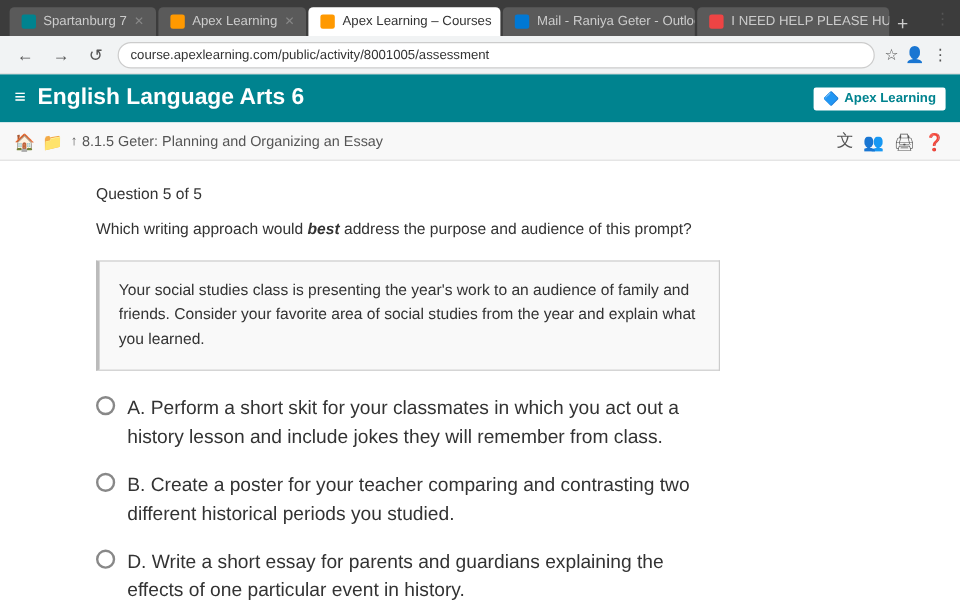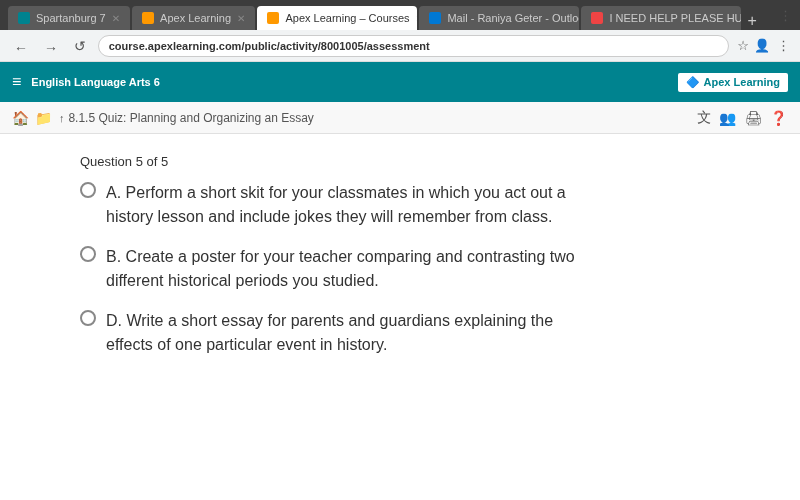--- a/index.html
+++ b/index.html
@@ -9,29 +9,29 @@
     .browser-chrome { background: #3c3c3c; height: 30px; display: flex; align-items: center; padding: 0 8px; gap: 6px; }
     .browser-tabs { display: flex; height: 30px; align-items: flex-end; gap: 2px; flex: 1; }
     .tab { background: #5a5a5a; color: #ccc; font-size: 11px; padding: 4px 10px; border-radius: 4px 4px 0 0; height: 24px; display: flex; align-items: center; gap: 6px; max-width: 160px; white-space: nowrap; overflow: hidden; cursor: pointer; }
     .tab.active { background: #ffffff; color: #333; }
     .tab-close { font-size: 10px; color: #888; cursor: pointer; }
     .new-tab-btn { background: none; border: none; color: #ccc; font-size: 16px; cursor: pointer; padding: 0 4px; }
 
     
     .address-bar { background: #f1f3f4; height: 32px; display: flex; align-items: center; padding: 0 10px; gap: 8px; border-bottom: 1px solid #ddd; }
     .nav-btn { background: none; border: none; color: #555; font-size: 14px; cursor: pointer; padding: 2px 4px; }
-    .url-box { flex: 1; background: white; border: 1px solid #ccc; border-radius: 12px; height: 22px; padding: 0 10px; font-size: 11px; color: #333; display: flex; align-items: center; font-weight: bold; }
+    .url-box { flex: 1; background: white; border: 1px solid #ccc; border-radius: 12px; height: 22px; padding: 0 10px; font-size: 11px; color: #333; display: flex; align-items: center; }
     .browser-icons { display: flex; gap: 6px; align-items: center; }
     .browser-icon { font-size: 13px; color: #555; cursor: pointer; }
 
     
     .app-header { background: #00838f; height: 40px; display: flex; align-items: center; padding: 0 12px; justify-content: space-between; }
     .header-left { display: flex; align-items: center; gap: 10px; }
     .menu-icon { color: white; font-size: 16px; cursor: pointer; }
-    .app-title { color: white; font-weight: bold; font-size: 11px; }
+    .app-title { color: white; font-weight: bold; font-size: 19px; }
     .header-right { display: flex; align-items: center; gap: 8px; }
     .apex-logo { background: white; color: #00838f; font-weight: bold; font-size: 11px; padding: 3px 8px; border-radius: 2px; display: flex; align-items: center; gap: 4px; }
 
     
     .sub-header { background: #f8f8f8; height: 32px; display: flex; align-items: center; padding: 0 12px; justify-content: space-between; border-bottom: 1px solid #e0e0e0; }
     .breadcrumb { display: flex; align-items: center; gap: 6px; font-size: 12px; color: #555; }
     .breadcrumb-home { font-size: 14px; cursor: pointer; color: #555; }
     .breadcrumb-folder { font-size: 14px; cursor: pointer; color: #555; }
     .breadcrumb-nav { display: flex; align-items: center; gap: 4px; }
     .breadcrumb-up { font-size: 11px; color: #555; }
@@ -123,35 +123,41 @@
     </div>
   </div>
 </div>
 
 <div class="sub-header">
   <div class="breadcrumb">
     <span class="breadcrumb-home">🏠</span>
     <span class="breadcrumb-folder">📁</span>
     <div class="breadcrumb-nav">
       <span class="breadcrumb-up">↑</span>
-      <span>8.1.5  Quiz: Planning and Organizing an Essay</span>
+      <span>8.1.5  Geter: Planning and Organizing an Essay</span>
     </div>
   </div>
   <div class="sub-header-icons">
     <span class="sub-icon">文</span>
     <span class="sub-icon">👥</span>
     <span class="sub-icon">🖨</span>
     <span class="sub-icon">❓</span>
   </div>
 </div>
 
 <div class="main-content">
   <div class="question-header">Question 5 of 5</div>
 
+  <div class="question-text">
+    <span>Which writing approach would </span><em>best</em><span> address the purpose and audience of this prompt?</span>
+  </div>
 
+  <div class="prompt-box">
+    <span>Your social studies class is presenting the year's work to an audience of family and friends. Consider your favorite area of social studies from the year and explain what you learned.</span>
+  </div>
 
   <ul class="options-list">
     <li class="option-item">
       <span class="radio-btn"></span>
       <span class="option-label">
         <span class="option-letter">A.</span>
         <span>Perform a short skit for your classmates in which you act out a history lesson and include jokes they will remember from class.</span>
       </span>
     </li>
     <li class="option-item">

